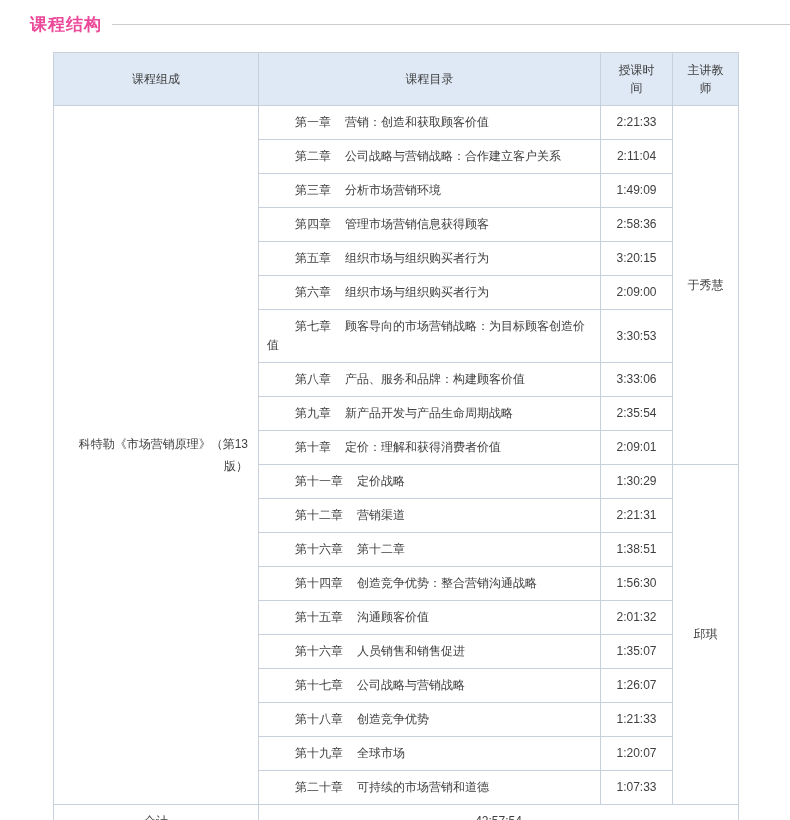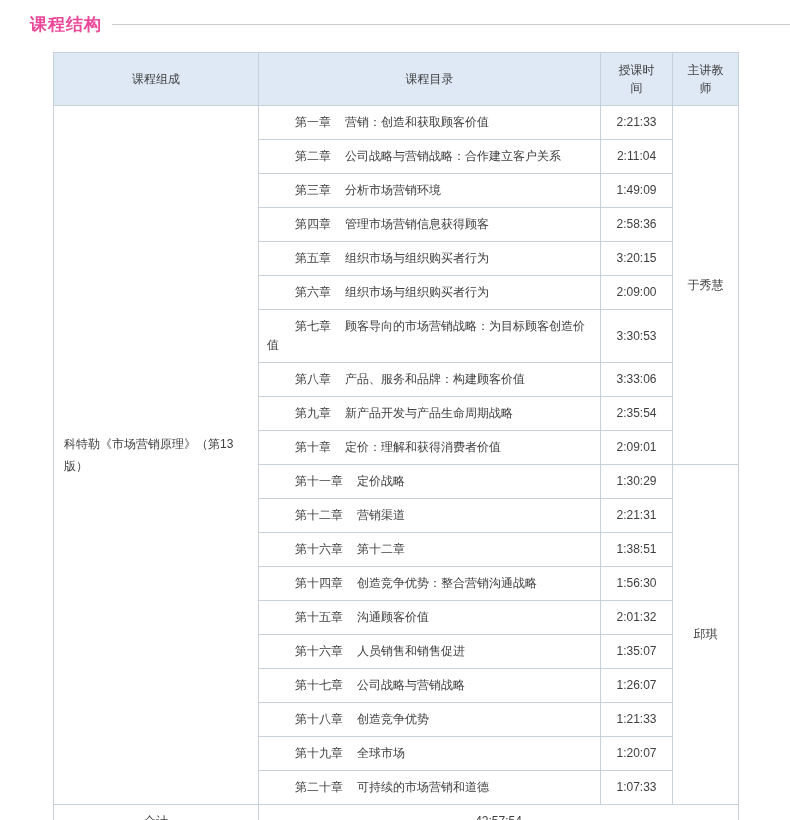--- a/index.html
+++ b/index.html
@@ -52,21 +52,21 @@
     text-align: center;
     padding: 8px 12px;
     line-height: 18px;
     height: 36px;
   }
   col.c-comp   { width: 205px; }
   col.c-cat    { width: 342px; }
   col.c-time   { width: 72px;  }
   col.c-teacher{ width: 66px;  }
   td.comp-cell {
-    text-align: left;
+    text-align: right;
     padding: 0 10px;
     line-height: 22px;
     margin-top: 32px;
   }
   td.cat-cell {
     text-align: left;
     padding: 7px 6px 7px 8px;
     line-height: 19px;
     text-indent: 28px;
     margin-top: 28px;

